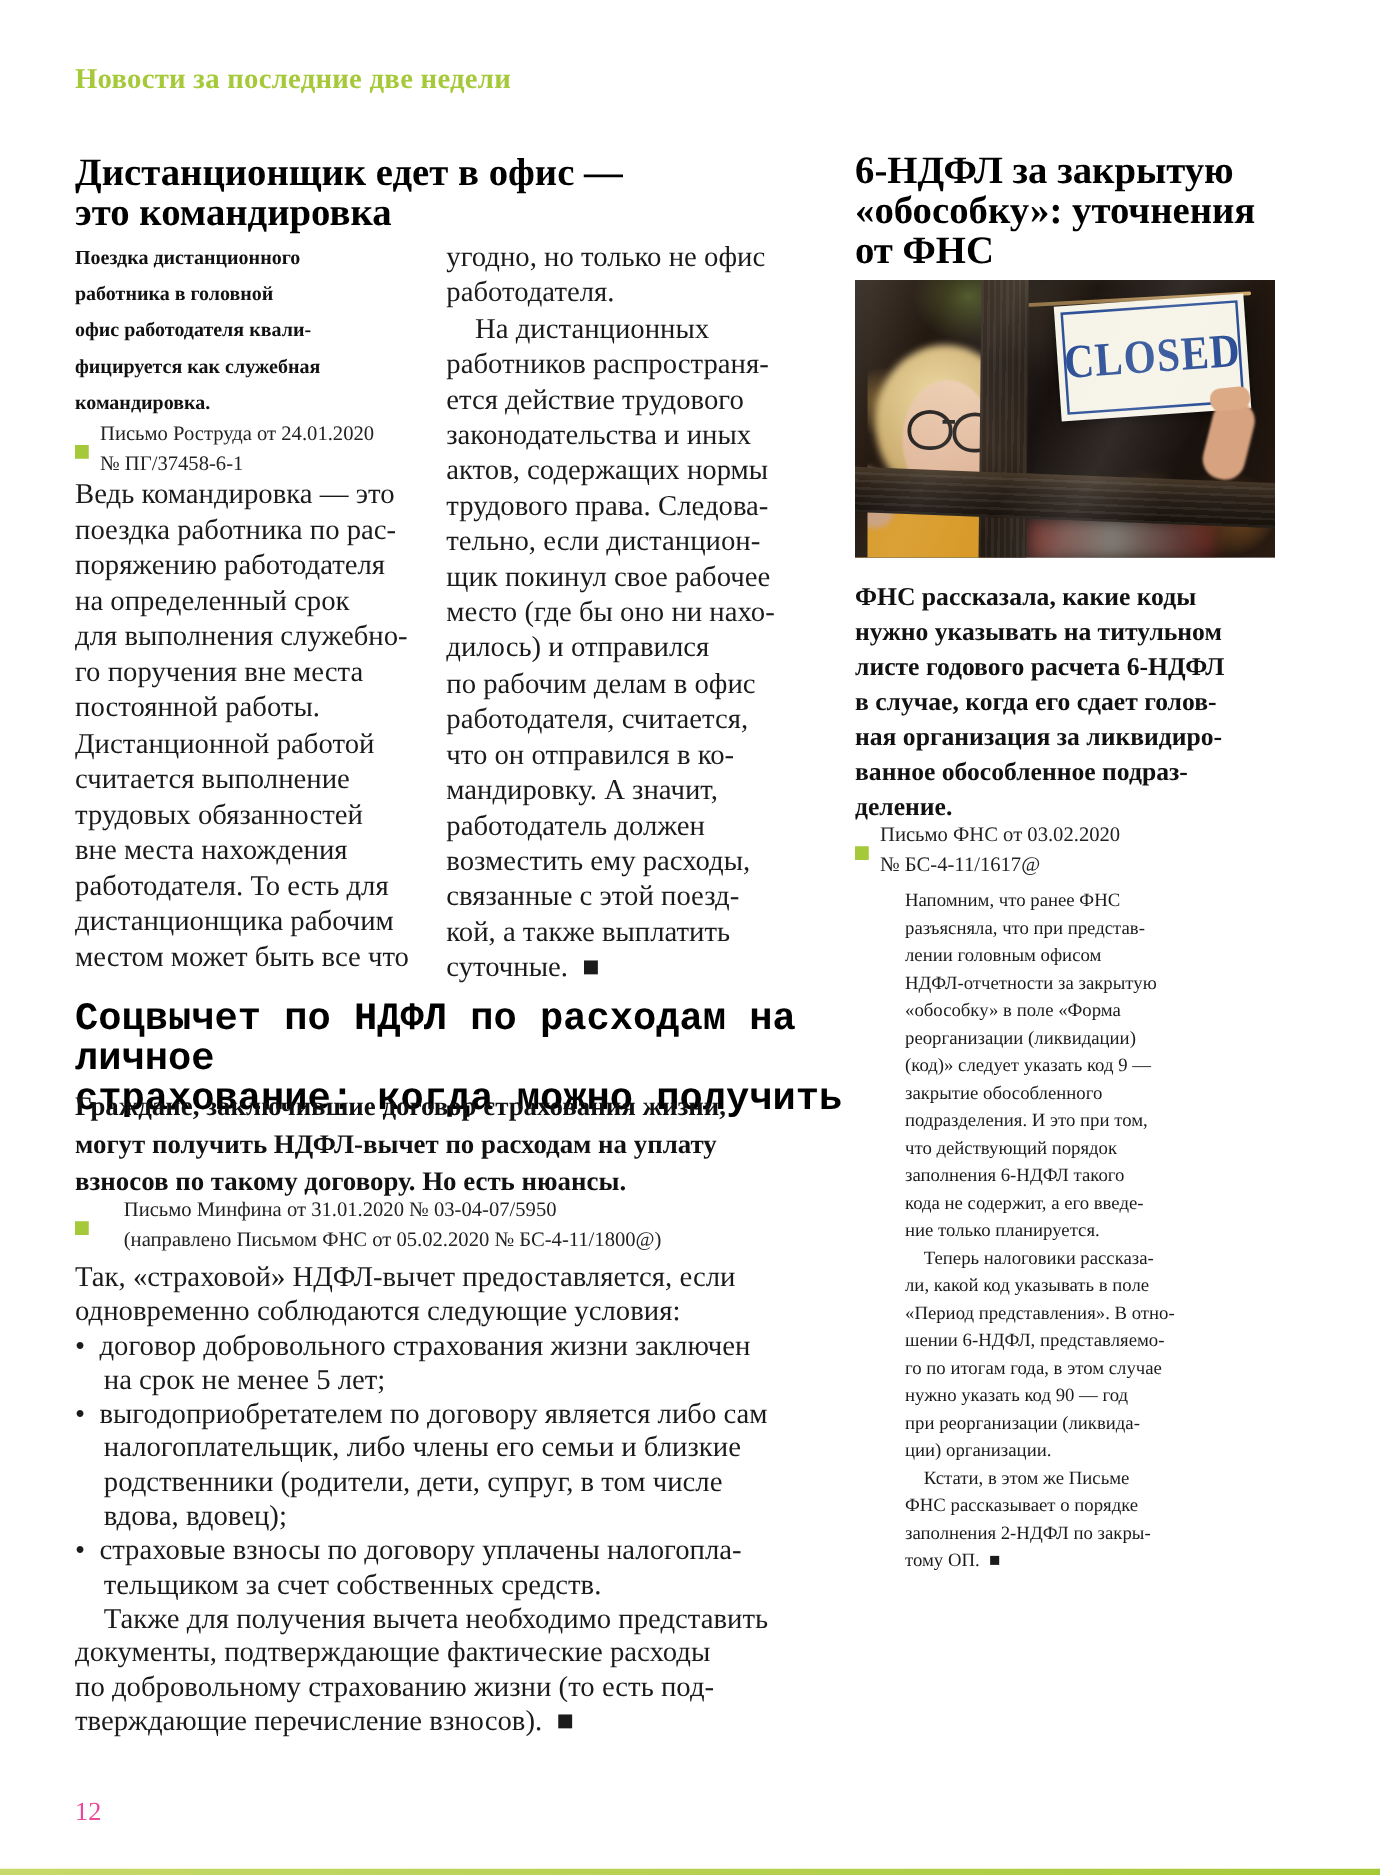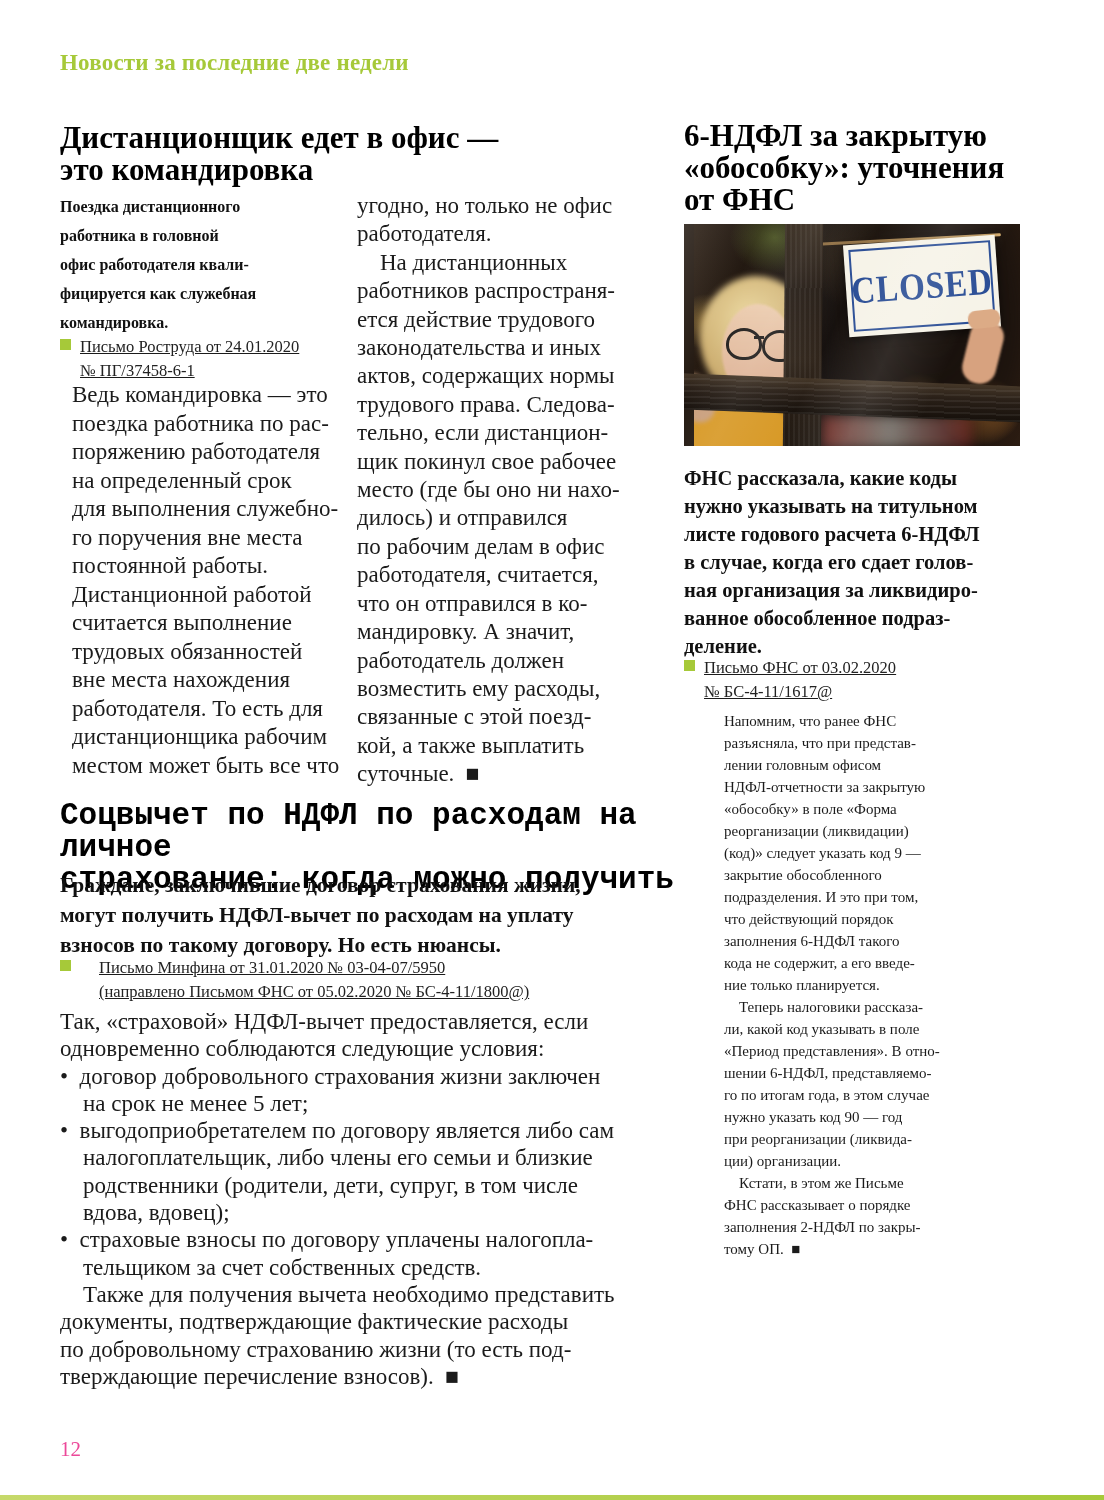--- a/index.html
+++ b/index.html
@@ -14,28 +14,28 @@
     letter-spacing:.2px;
   }
   .headline{font-weight:bold;color:#000;font-size:31px;line-height:32px;}
   .h-a1{left:60px;top:122px;width:520px;}
   .h-a2{left:60px;top:800px;width:620px;font-family:Liberation Mono, monospace;}
   .h-a3{left:684px;top:120px;width:345px;}
   .lead{font-weight:bold;color:#111;}
   .lead-a1{left:60px;top:192px;width:290px;font-size:16px;line-height:29px;}
   .lead-a2{left:60px;top:870px;width:600px;font-size:21.5px;line-height:30px;}
   .lead-a3{left:684px;top:464px;width:345px;font-size:20.5px;line-height:28px;}
-  .source{display:flex;gap:9px;align-items:flex-start;text-decoration:underline;}
+  .source{display:flex;gap:9px;align-items:center;}
   .source .sq{flex:0 0 auto;width:11px;height:11px;background:var(--accent,#a6c939);margin-top:4px;}
   .source .txt{font-size:16.5px;line-height:24px;white-space:pre-line;color:#222;}
   .src-a1{left:60px;top:335px;width:300px;}
   .src-a2{left:60px;top:956px;width:560px;gap:28px;}
   .src-a3{left:684px;top:656px;width:340px;}
   .body-text{font-size:23px;color:#1b1b1b;}
-  .b-a1c1{left:60px;top:381px;width:288px;line-height:28.5px;margin-left:12px;}
+  .b-a1c1{left:60px;top:381px;width:288px;line-height:28.5px;}
   .b-a1c2{left:357px;top:192px;width:288px;line-height:28.4px;}
   .b-a2{left:60px;top:1008px;width:620px;line-height:27.3px;}
   .b-a3{left:724px;top:710px;width:345px;line-height:22px;font-size:15px;}
   .page-number{left:60px;top:1437px;font-size:21px;color:#ec4899;}
   .footer-bar{left:0;top:1495px;width:1104px;height:5px;
     background:linear-gradient(90deg,#c6d96a,var(--accent,#a6c939));}
   
   .photo{left:684px;top:224px;width:336px;height:222px;overflow:hidden;background:#1c1410;}
   .photo .abs{position:absolute;}
   .ph-bg{inset:0;

